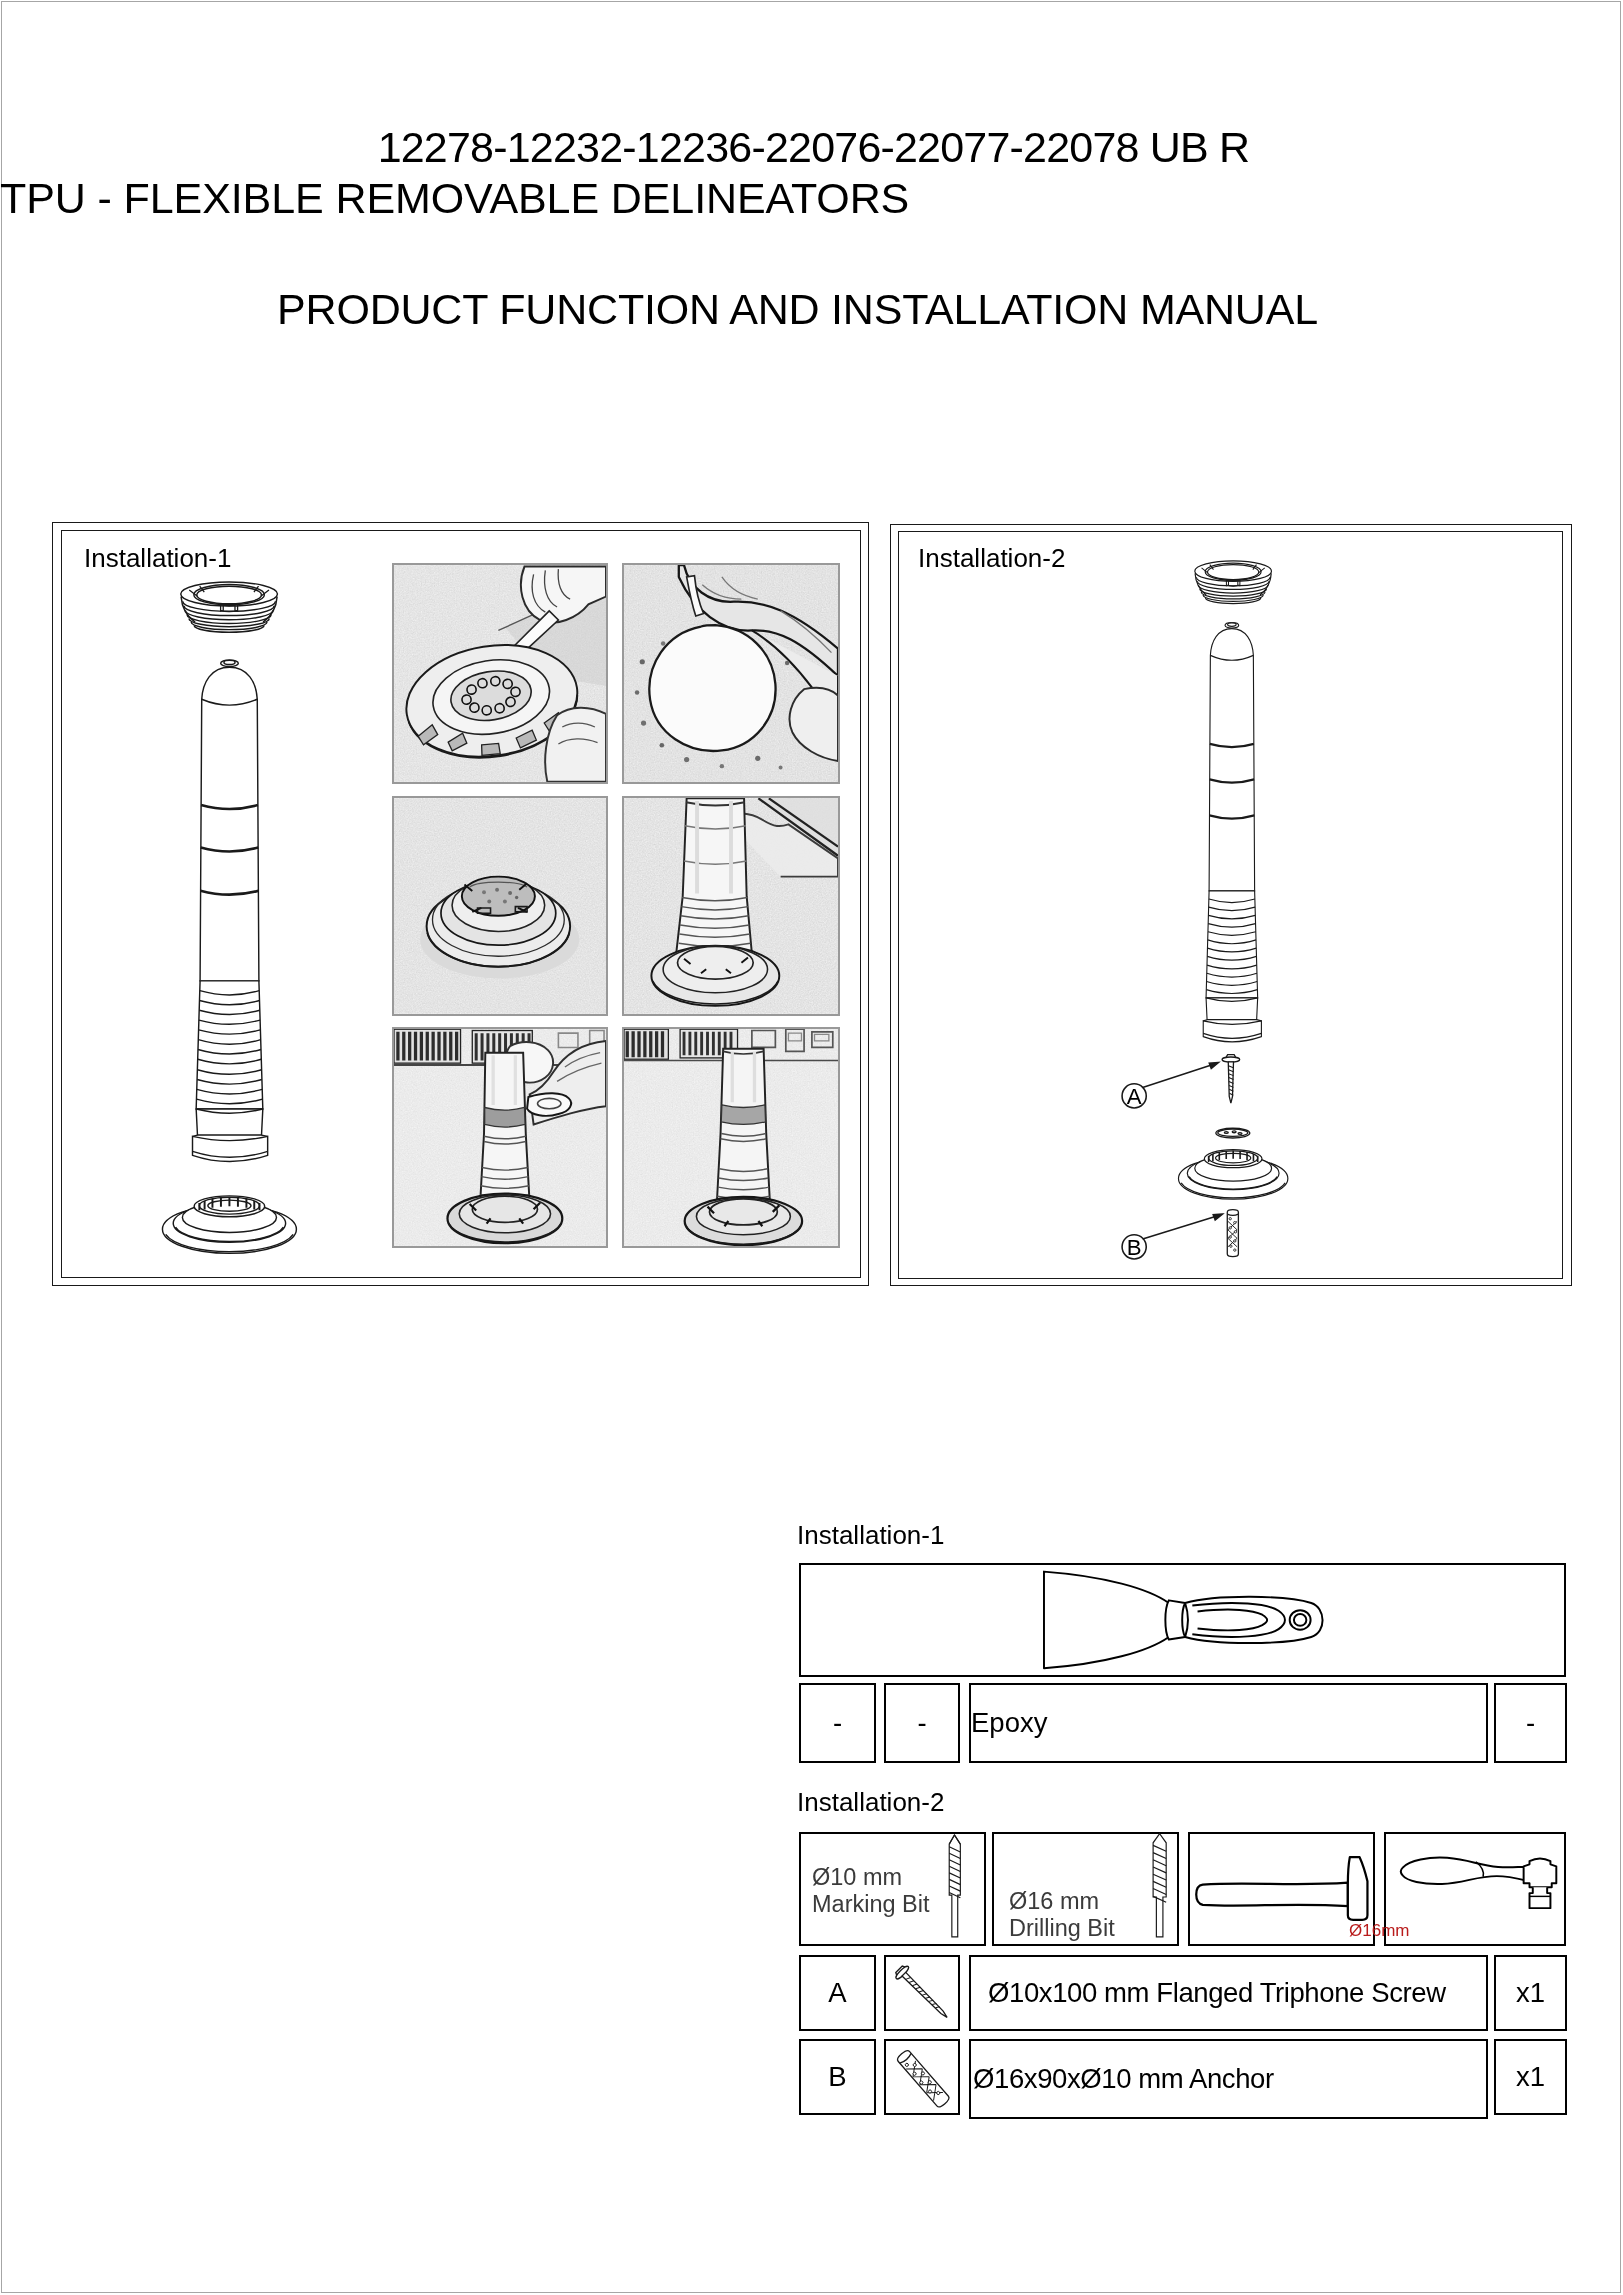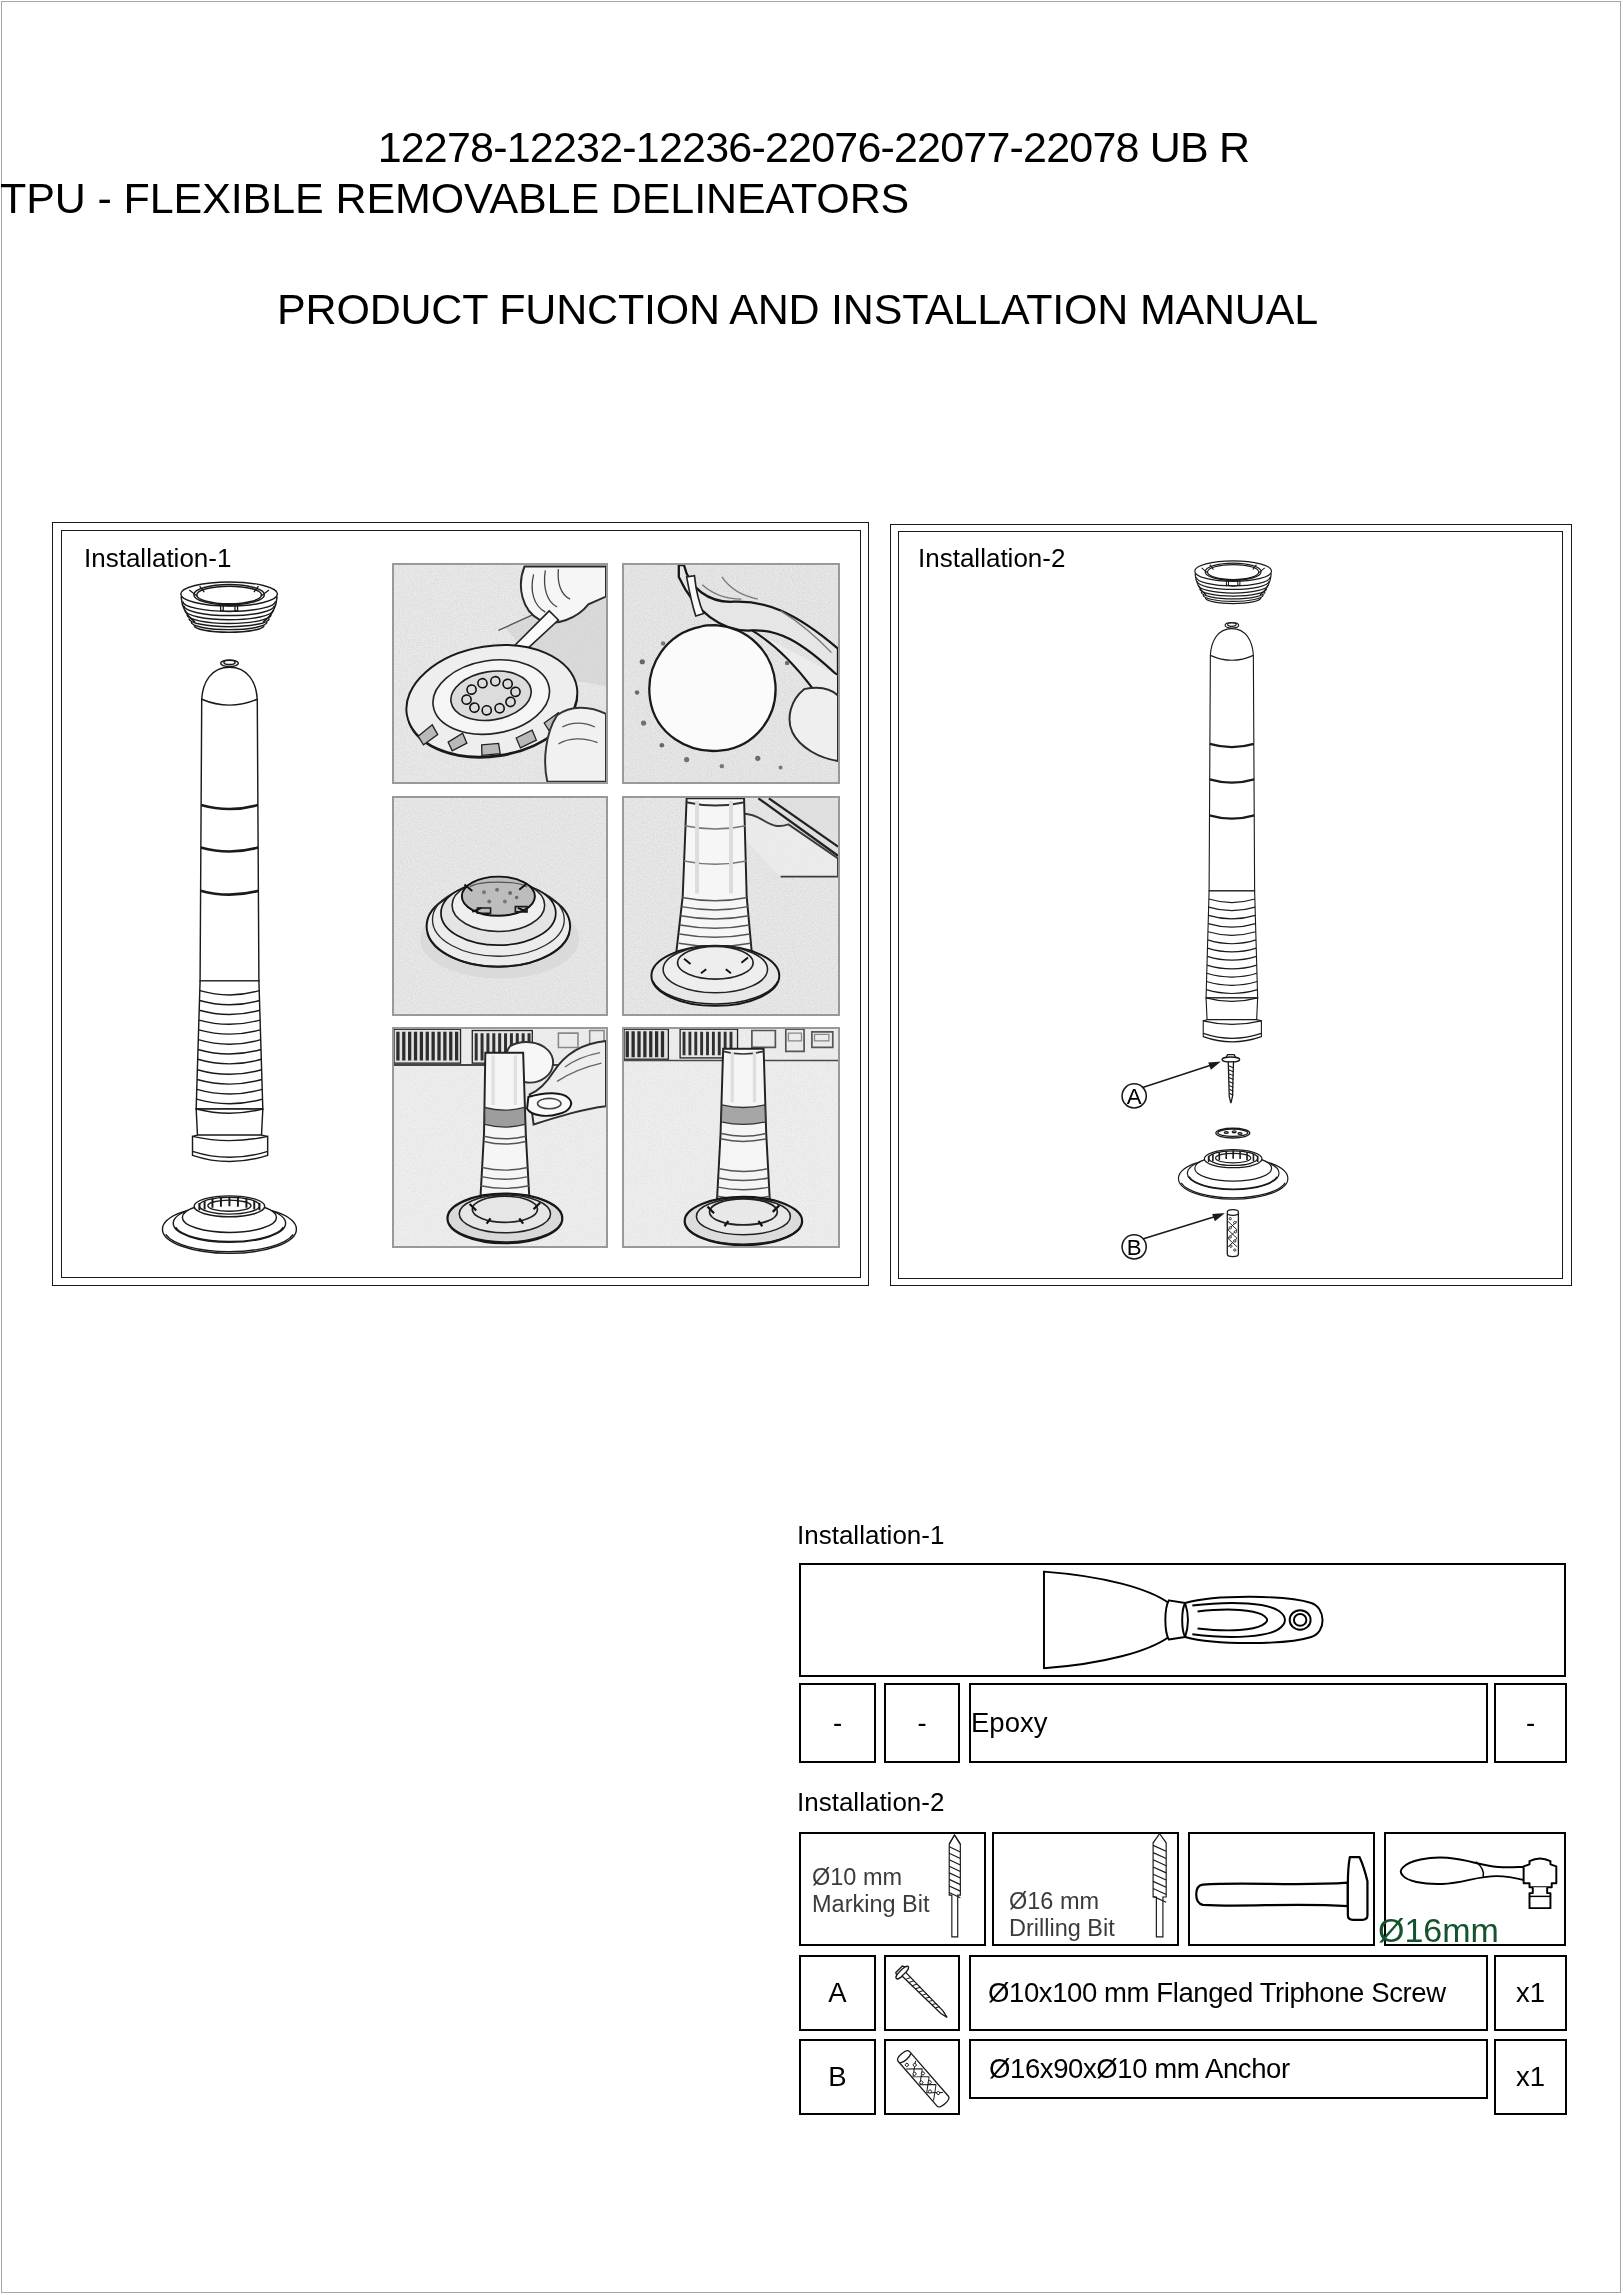--- a/index.html
+++ b/index.html
@@ -260,21 +260,21 @@
 <div class="abs b3" id="icA" style="left:884px;top:1955px;width:76px;height:76px"></div>
 
 <div class="abs b3 cell" style="left:969px;top:1955px;width:519px;height:76px;padding-left:17px;letter-spacing:-0.4px">Ø10x100 mm Flanged Triphone Screw</div>
 
 <div class="abs b3 cell cc" style="left:1494px;top:1955px;width:73px;height:76px">x1</div>
 
 <div class="abs b3 cell cc" style="left:799px;top:2039px;width:77px;height:76px">B</div>
 
 <div class="abs b3" id="icB" style="left:884px;top:2039px;width:76px;height:76px"></div>
 
-<div class="abs b3 cell" style="left:969px;top:2039px;width:519px;height:60px;padding-left:18px;letter-spacing:-0.4px">Ø16x90xØ10 mm Anchor</div>
+<div class="abs b3 cell" style="left:969px;top:2039px;width:519px;height:80px;padding-left:2px;letter-spacing:-0.4px">Ø16x90xØ10 mm Anchor</div>
 
 <div class="abs b3 cell cc" style="left:1494px;top:2039px;width:73px;height:76px">x1</div>
 
 <svg class="abs" style="left:0;top:0" width="1624" height="2295" viewBox="0 0 2484 3512" fill="none">
 <defs>
 <g id="gcap" stroke="#1a1a1a" stroke-width="2.2" fill="#fff">
   <ellipse cx="75" cy="19" rx="74" ry="18.5"></ellipse>
   <ellipse cx="75" cy="20" rx="54" ry="15.5" fill="none"></ellipse>
   <ellipse cx="75" cy="20.5" rx="49.5" ry="13.5" fill="none"></ellipse>
   <path d="M1.5,23 C2.5,38 9,52 23,62 M148.5,23 C147.5,38 141,52 127,62" fill="none"></path>
@@ -434,14 +434,14 @@
     <circle cx="8" cy="74" r="2.4" stroke-width="1.4"></circle>
         <circle cx="16" cy="84" r="2.4" stroke-width="1.4"></circle>
   </g>
 </g>
 </svg>
 
 <div class="abs" style="left:812px;top:1864px;font-size:23.5px;line-height:27px;color:#3b3b3b">Ø10 mm<br>Marking Bit</div>
 
 <div class="abs" style="left:1009px;top:1888px;font-size:23.5px;line-height:27px;color:#3b3b3b">Ø16 mm<br>Drilling Bit</div>
 
-<div class="abs" style="left:1378px;top:1916px;font-size:34px;line-height:29px;color:#14532d">Ø16mm</div>
+<div class="abs" style="left:1349px;top:1916px;font-size:17px;line-height:29px;color:#b91c1c">Ø16mm</div>
 
 
 </body></html>

